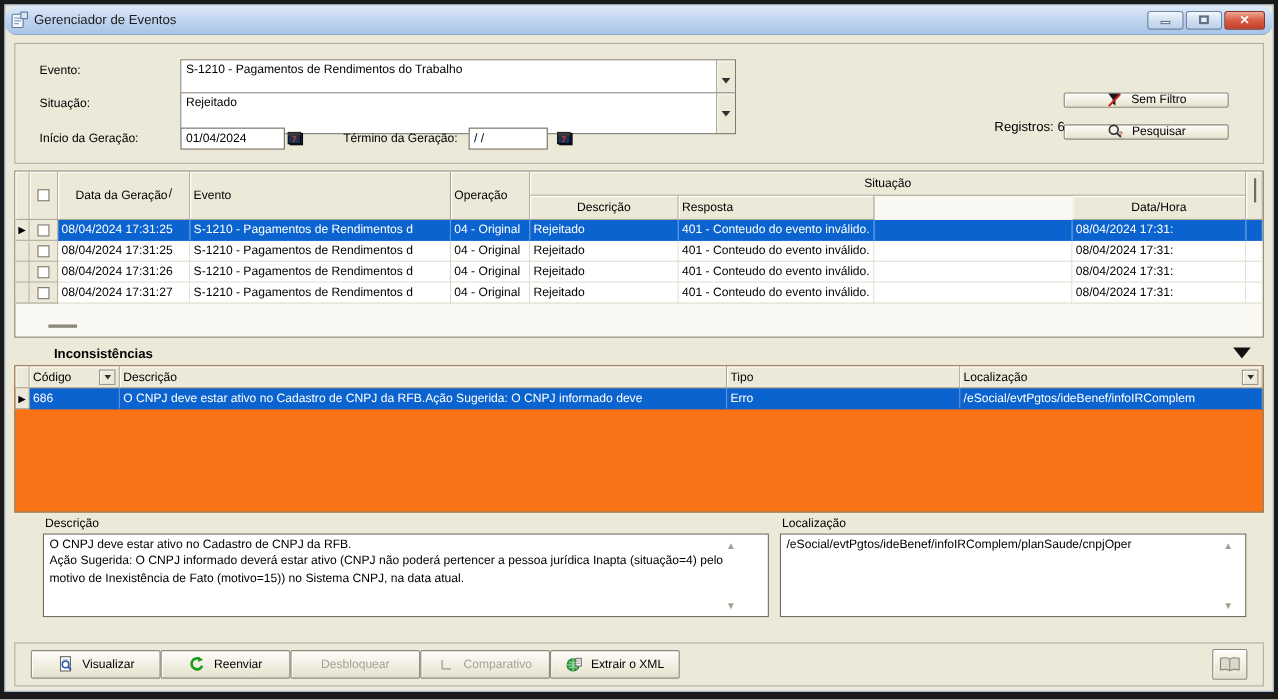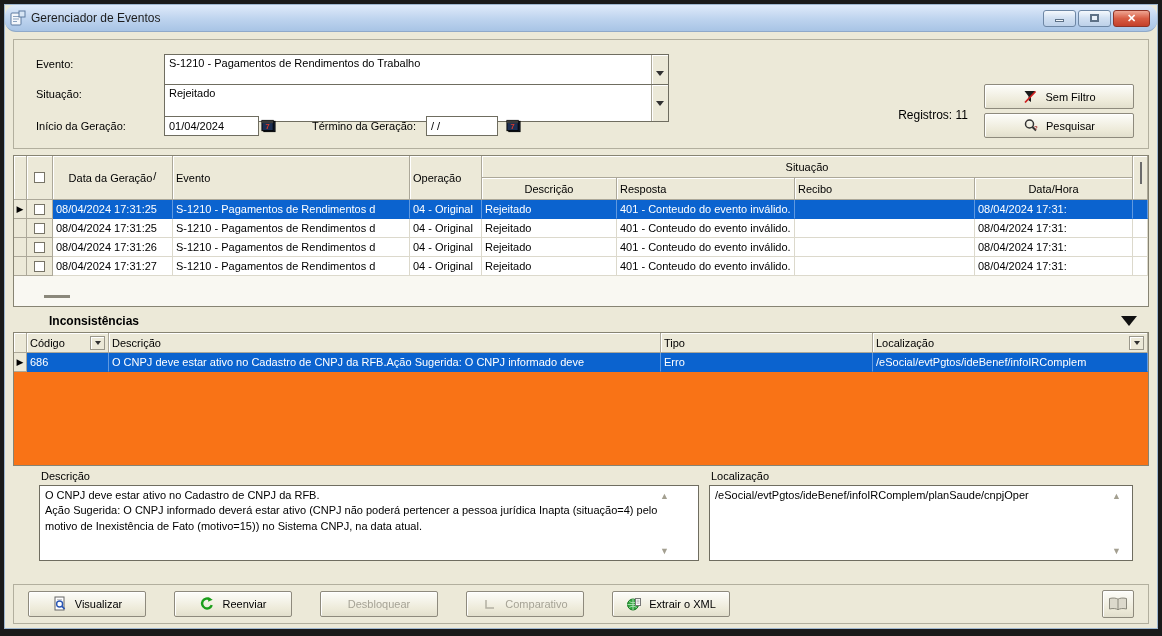--- a/index.html
+++ b/index.html
@@ -22,21 +22,21 @@
 
   
   .filter-panel { left:8px; top:7px; right:8px; height:110px; }
   .flabel { position:absolute; left:22px; }
   .combo { position:absolute; left:150px; width:505px; height:38px; display:flex; border:1px solid #6f6d60; background:#fff; }
   .combo-field { flex:1; padding:2px 4px; overflow:hidden; white-space:nowrap; background:#fff; }
   .combo-btn { width:17px; background:#ece9d8; border-left:1px solid #aca899; box-shadow:inset 1px 1px 0 #fff; display:flex; align-items:center; justify-content:center; }
   .tri-down { width:0; height:0; border-left:4px solid transparent; border-right:4px solid transparent; border-top:5px solid #303030; }
   .datebox { position:absolute; height:20px; border:1px solid #6f6d60; background:#fff; padding:2px 4px; font-family:"Liberation Sans",sans-serif; font-size:11px; }
   .calbtn { position:absolute; width:22px; height:20px; display:flex; align-items:center; justify-content:center; background:transparent; }
-  .side-btn { position:absolute; left:auto; right:14px; width:150px; height:25px; }
+  .side-btn { position:absolute; left:auto; right:31px; width:150px; height:14px; }
   .btn { background:linear-gradient(#fdfdfa,#edead9 70%,#e2dfcd); border:1px solid #8e8a7d; border-radius:2px; box-shadow:inset 1px 1px 0 #fff; display:flex; align-items:center; justify-content:center; gap:7px; color:#000; }
   .btn.disabled { color:#a6a396; }
   .registros { position:absolute; right:180px; top:68px; font-size:12px; }
 
   
   .grid-outer { left:8px; top:123px; right:8px; height:152px; border:1px solid #878473; background:#f9f8f2; overflow:hidden; }
   .ecols { display:grid; grid-template-columns:13px 26px 120px 237px 72px 135px 178px 180px 158px 1fr; }
   .hcell { background:#ece9d8; border-right:1px solid #aca899; border-bottom:1px solid #aca899; box-shadow:inset 1px 1px 0 #fff; display:flex; align-items:center; padding:0 3px; overflow:hidden; white-space:nowrap; }
   .c-center { justify-content:center; }
   .egrid-header { grid-template-rows:22px 22px; }
@@ -64,21 +64,21 @@
   .mini-combo-btn { width:15px; height:14px; background:#ece9d8; border:1px solid #9a978a; box-shadow:inset 1px 1px 0 #fff; display:flex; align-items:center; justify-content:center; flex:0 0 15px; }
 
   
   .detail { position:absolute; left:8px; top:436px; right:8px; height:110px; }
   .dlabel { position:absolute; top:2px; }
   .txtbox { position:absolute; top:17px; height:76px; background:#fff; border:1px solid #6f6d60; padding:2px 20px 2px 5px; white-space:pre-wrap; line-height:1.4; overflow:hidden; }
   .sarrow { position:absolute; right:5px; font-size:9px; color:#a39f90; line-height:1; }
   .sarrow.up { top:6px; } .sarrow.dn { bottom:6px; }
 
   
-  .footer-panel { left:8px; top:552px; right:8px; height:40px; display:flex; align-items:center; padding:0 14px; gap:28px; }
+  .footer-panel { left:8px; top:552px; right:8px; height:40px; display:flex; align-items:center; padding:0 14px; }
   .fbtn { width:118px; height:26px; }
   .help-btn { margin-left:auto; width:32px; height:28px; }
   .icon16 { width:16px; height:16px; flex:0 0 16px; }
   .icon14 { width:15px; height:14px; }
 </style>
 </head>
 <body>
 
 <div class="window">
   <div class="window-inner">
@@ -154,39 +154,38 @@
           <span>Sem Filtro</span>
         </div>
         <div class="btn side-btn" style="top:73px">
           <svg class="icon16" viewBox="0 0 16 16">
               <circle cx="6.5" cy="6" r="4" fill="none" stroke="#333" stroke-width="1.5"></circle>
               <line x1="9.4" y1="9" x2="13" y2="12.5" stroke="#333" stroke-width="1.8"></line>
               <text x="11" y="12" font-size="6" fill="#a33" font-weight="bold">?</text>
             </svg>
           <span>Pesquisar</span>
         </div>
-        <span class="registros">Registros: 11</span>
+        <span class="registros">Registros: 6</span>
       </div>
 
       <div class="panel grid-outer">
         <div class="ecols egrid-header">
           <div class="hcell h-sel"></div>
           <div class="hcell h-chk">
               <span class="chkbox"></span>
             </div>
           <div class="hcell h-data c-center">
             <span>Data da Geração</span>
               <span style="margin-left:1px; transform:translateY(-2px)">/</span>
           </div>
           <div class="hcell h-evt">Evento</div>
           <div class="hcell h-op">Operação</div>
           <div class="hcell h-grp c-center">Situação</div>
           <div class="hcell h-desc c-center">Descrição</div>
           <div class="hcell h-resp">Resposta</div>
-          <div class="hcell h-rec">Recibo</div>
           <div class="hcell h-dh">Data/Hora</div>
           <div class="hcell h-strip">
               <span class="vdash"></span>
             </div>
         </div>
 
         <div class="ecols grow row-sel">
           <div class="selcell">
               <span class="marker">▶</span>
             </div>

